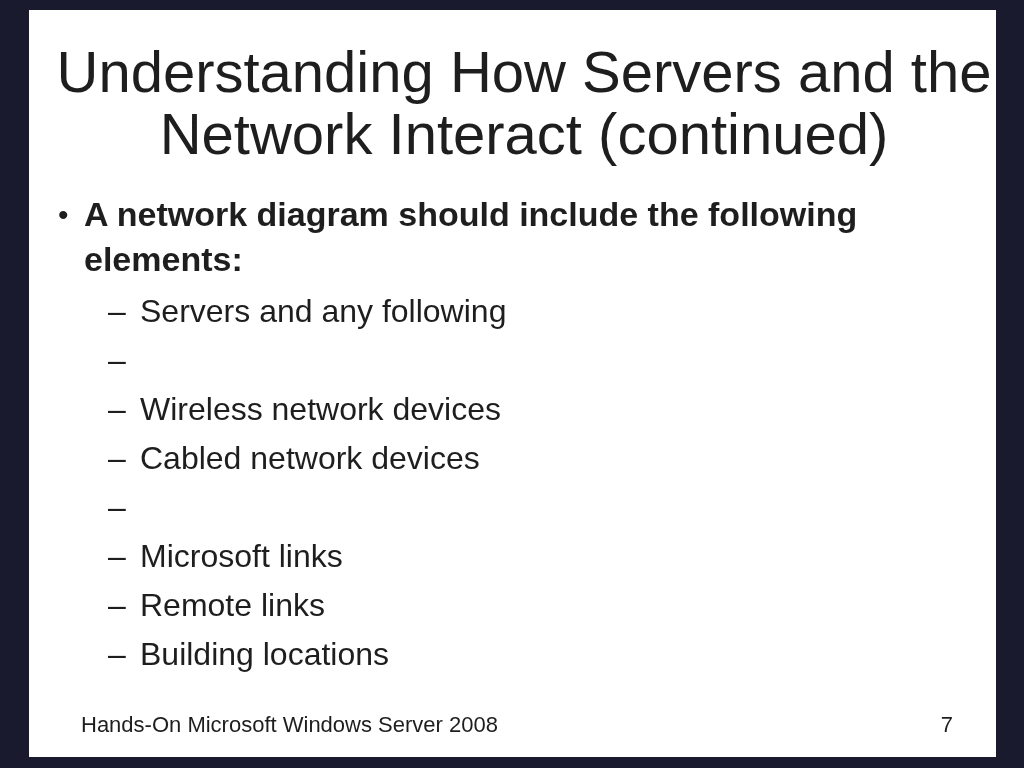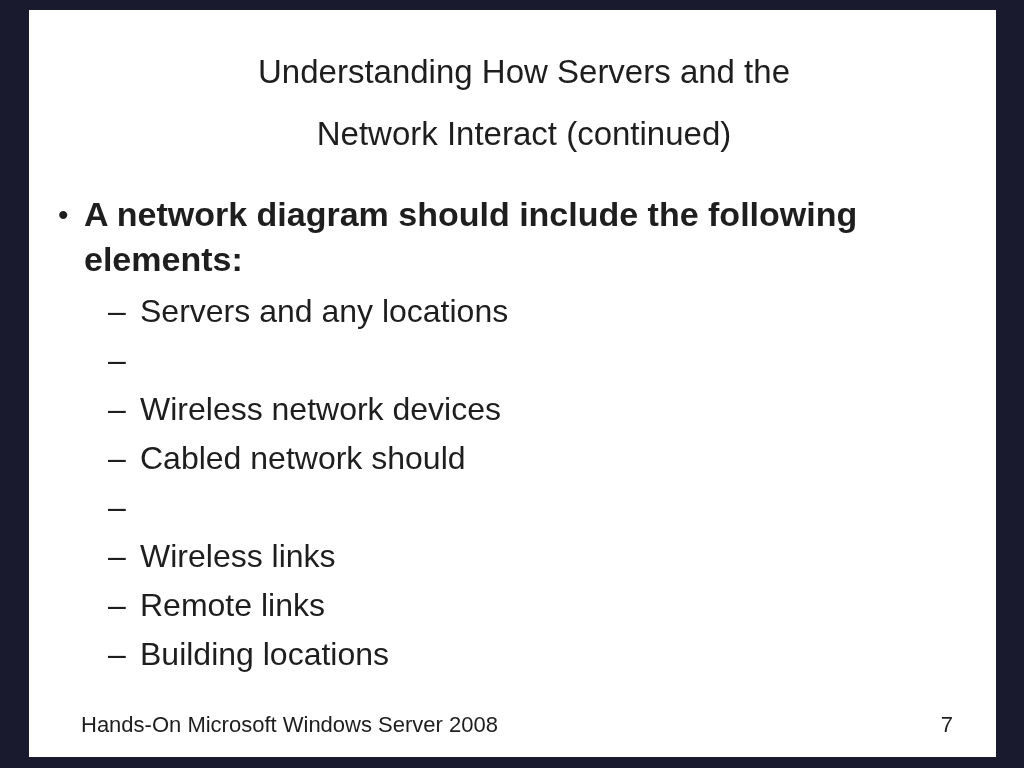--- a/index.html
+++ b/index.html
@@ -21,21 +21,21 @@
     border-width: 10px 28px 11px 29px;
     z-index: 10;
     pointer-events: none;
   }
   .title {
     position: absolute;
     top: 41px;
     left: 0;
     right: 0;
     text-align: center;
-    font-size: 33px;
+    font-size: 58px;
     line-height: 62px;
     font-weight: 400;
     color: #1e1e1e;
     padding-left: 24px;
   }
   .bullet1 {
     position: absolute;
     top: 192px;
     left: 58px;
     width: 822px;
@@ -93,39 +93,39 @@
 </div>
 
 <div class="bullet1">
   <span class="marker">•</span>
   <span class="btext">A network diagram should include the following elements:</span>
 </div>
 
 <ul class="sublist">
   <li>
     <span class="marker">–</span>
-    <span>Servers and any locations</span>
+    <span>Servers and any following</span>
   </li>
   <li>
     <span class="marker">–</span>
   </li>
   <li>
     <span class="marker">–</span>
     <span>Wireless network devices</span>
   </li>
   <li>
     <span class="marker">–</span>
-    <span>Cabled network should</span>
+    <span>Cabled network devices</span>
   </li>
   <li>
     <span class="marker">–</span>
   </li>
   <li>
     <span class="marker">–</span>
-    <span>Wireless links</span>
+    <span>Microsoft links</span>
   </li>
   <li>
     <span class="marker">–</span>
     <span>Remote links</span>
   </li>
   <li>
     <span class="marker">–</span>
     <span>Building locations</span>
   </li>
 </ul>

